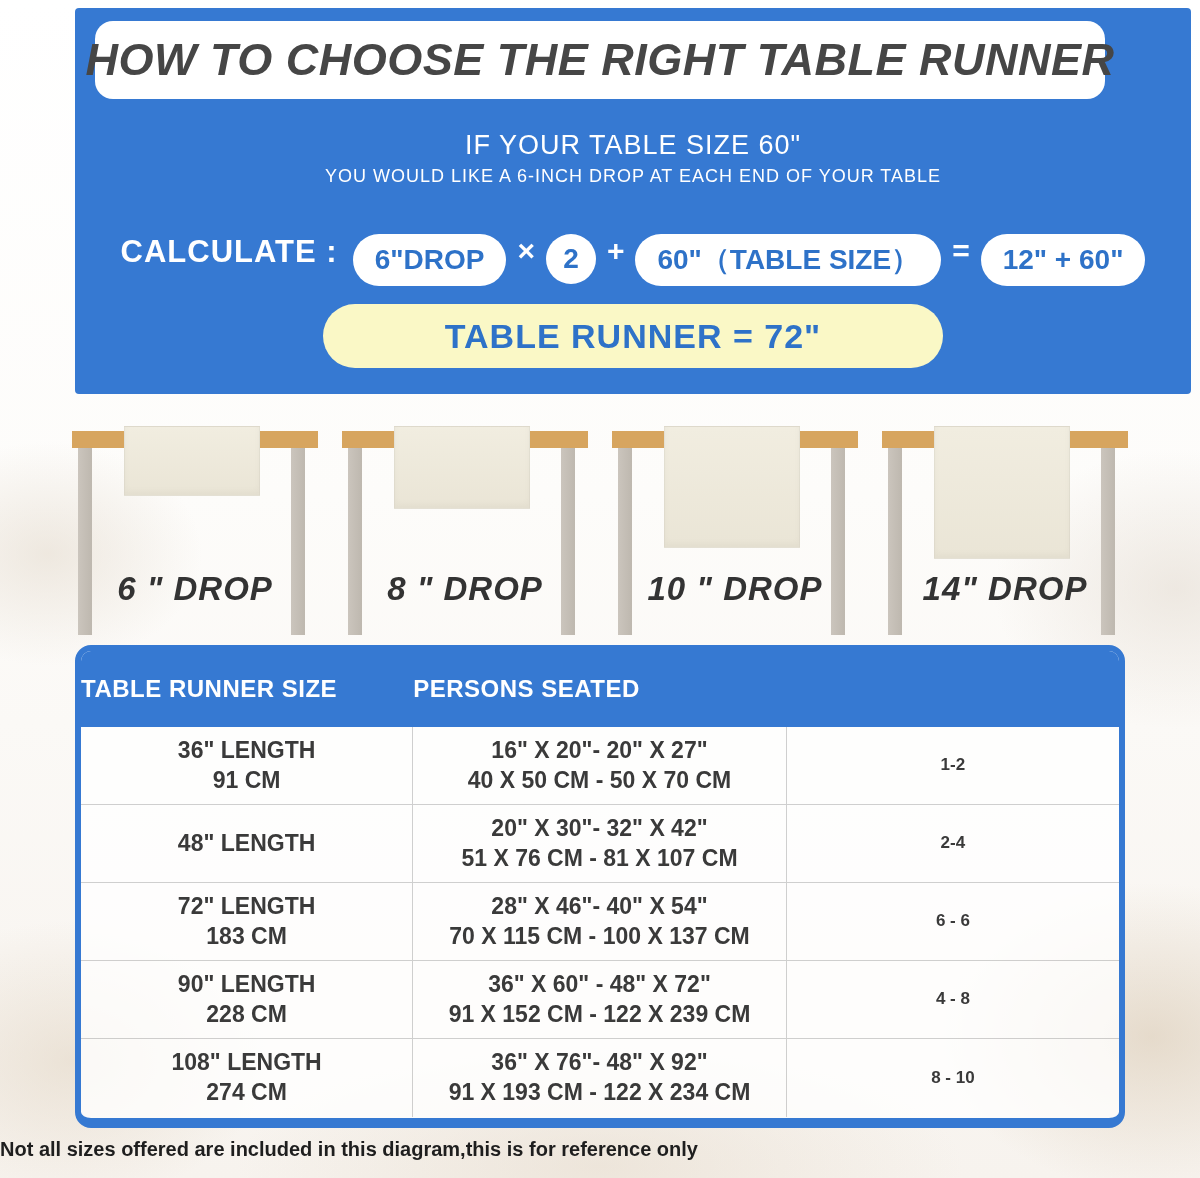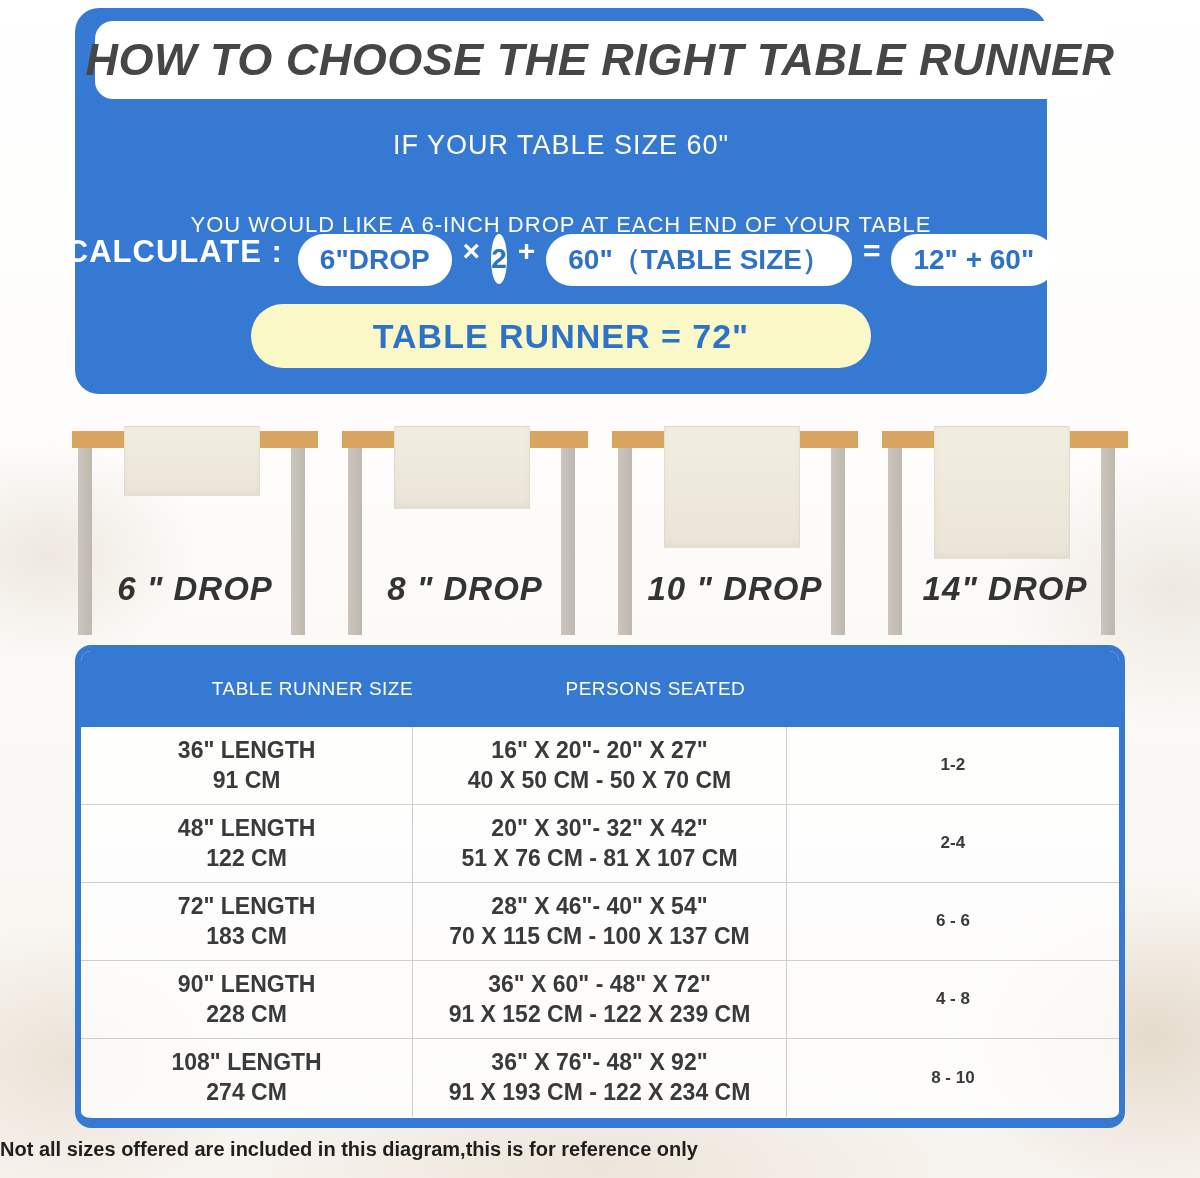--- a/index.html
+++ b/index.html
@@ -17,35 +17,35 @@
       radial-gradient(220px 160px at 4% 47%,  rgba(226,216,202,.55), transparent 70%),
       radial-gradient(260px 200px at 98% 50%, rgba(228,220,210,.60), transparent 70%),
       radial-gradient(300px 220px at 96% 88%, rgba(214,197,173,.55), transparent 70%),
       radial-gradient(280px 200px at 6% 90%,  rgba(222,208,188,.50), transparent 70%),
       radial-gradient(520px 170px at 50% 99%, rgba(225,212,194,.45), transparent 70%),
       linear-gradient(#ffffff, #fdfcfa 42%, #f7f3ee);
   }
 
   
   .top-panel {
-    position: absolute; left: 75px; top: 8px; width: 972px; height: 386px;
-    background: #3679D2; border-radius: 24px;
+    position: absolute; left: 75px; top: 8px; width: 1116px; height: 386px;
+    background: #3679D2; border-radius: 4px;
   }
   .title-banner {
     position: absolute; left: 20px; top: 13px; width: 1010px; height: 78px;
     background: #ffffff; border-radius: 18px;
     display: flex; align-items: center; justify-content: center;
   }
   .title-banner .title {
     font-size: 45px; font-weight: 700; font-style: italic;
     color: #464646; letter-spacing: 0.5px; white-space: nowrap;
   }
   .subtitle { position: absolute; width: 100%; text-align: center; color: #ffffff; }
   .subtitle.l1 { top: 122px; font-size: 27px; letter-spacing: 1px; }
-  .subtitle.l2 { top: 158px; font-size: 22px; letter-spacing: 1px; margin-top: 46px; }
+  .subtitle.l2 { top: 158px; font-size: 18px; letter-spacing: 1px; }
 
   .calc-row {
     position: absolute; top: 226px; left: 0; width: 100%; height: 52px;
     display: flex; align-items: flex-start; justify-content: center; gap: 11px;
     white-space: nowrap;
   }
   .calc-label { color: #ffffff; font-size: 31px; font-weight: 700; letter-spacing: 1px; margin-right: 4px; }
   .pill {
     background: #ffffff; border-radius: 27px; height: 52px;
     display: flex; align-items: center; justify-content: center;
@@ -96,21 +96,21 @@
   
   .size-panel {
     position: absolute; left: 75px; top: 645px; width: 1050px; height: 483px;
     border: 6px solid #3679D2; border-bottom-width: 10px;
     border-radius: 16px; overflow: hidden;
     background: rgba(255,255,255,0.78);
   }
   .size-header {
     display: flex; align-items: center; height: 76px; background: #3679D2;
   }
-  .size-header .col { text-align: right; color: #ffffff; font-size: 19px; font-weight: 400; letter-spacing: 0.5px; }
+  .size-header .col { text-align: left; color: #ffffff; font-size: 24px; font-weight: 700; letter-spacing: 0.5px; }
   .col.c1 { width: 32%; }
   .col.c2 { width: 36%; }
   .col.c3 { width: 32%; }
   .size-body .row {
     display: flex; align-items: center; height: 78px;
     border-bottom: 1px solid rgba(120,120,120,0.35);
   }
   .size-body .row:last-child { border-bottom: none; }
   .cell { text-align: center; color: #3A3A3A; font-size: 23px; font-weight: 700; line-height: 1.3; }
   .cell.c1 { width: 32%; border-right: 1px solid rgba(120,120,120,0.35); align-self: stretch;
@@ -196,21 +196,20 @@
       <div class="cell c2">
         <div>16" X 20"- 20" X 27"</div>
         <div>40 X 50 CM - 50 X 70 CM</div>
       </div>
       <div class="cell c3">1-2</div>
     </div>
 
     <div class="row">
       <div class="cell c1">
         <div>48" LENGTH</div>
-        <div>122 CM</div>
       </div>
       <div class="cell c2">
         <div>20" X 30"- 32" X 42"</div>
         <div>51 X 76 CM - 81 X 107 CM</div>
       </div>
       <div class="cell c3">2-4</div>
     </div>
 
     <div class="row">
       <div class="cell c1">

